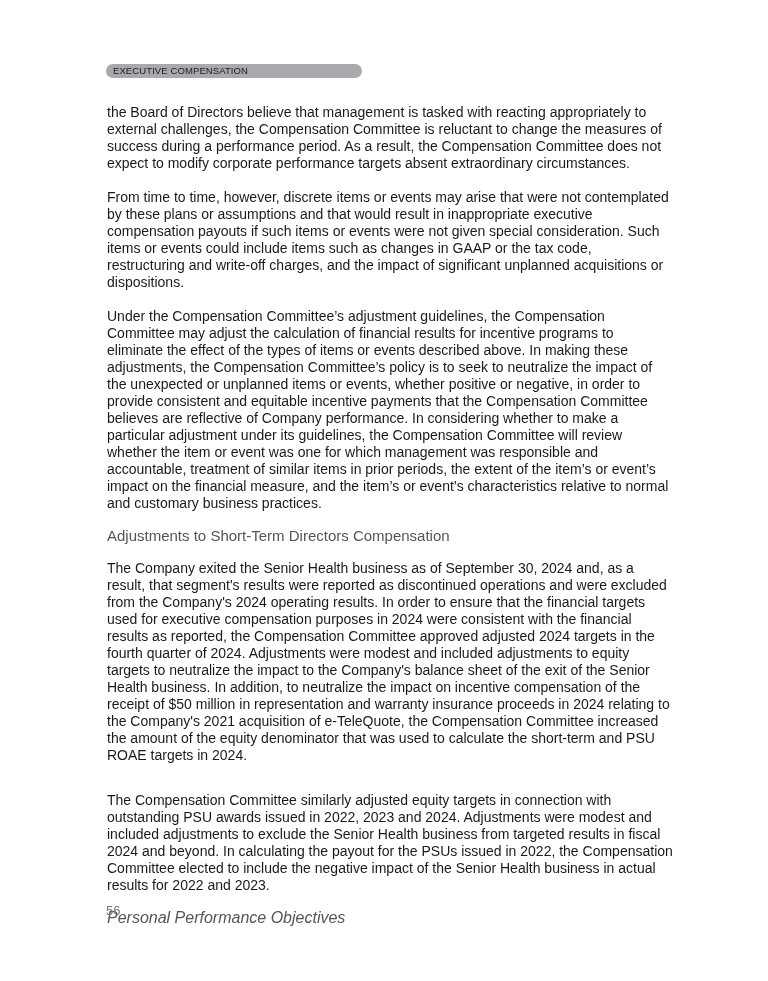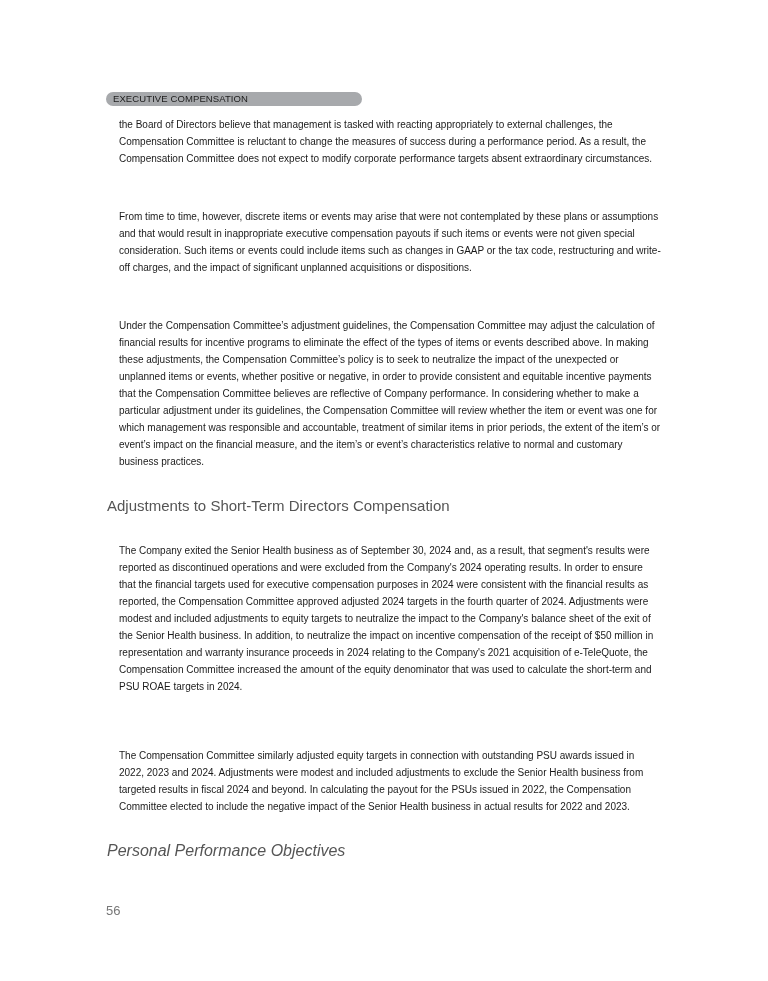--- a/index.html
+++ b/index.html
@@ -22,31 +22,30 @@
       width: 256px;
       height: 14px;
       background: #a7a9ac;
       border-radius: 7px;
       box-sizing: border-box;
       padding-left: 7px;
       font-size: 9.5px;
       line-height: 14px;
       color: #1c1c1c;
       letter-spacing: 0.1px;
-      margin-top: 28px;
     }
     .content {
       position: absolute;
       left: 107px;
       top: 104px;
       width: 566px;
     }
     p {
-      margin: 12px;
-      font-size: 10px;
+      margin: 0;
+      font-size: 14px;
       line-height: 17px;
       color: #1a1a1a;
     }
     .gap { height: 17px; }
     .gap-sm { height: 14px; }
     h2 {
       margin: 0;
       font-weight: normal;
       font-size: 15px;
       line-height: 20px;

